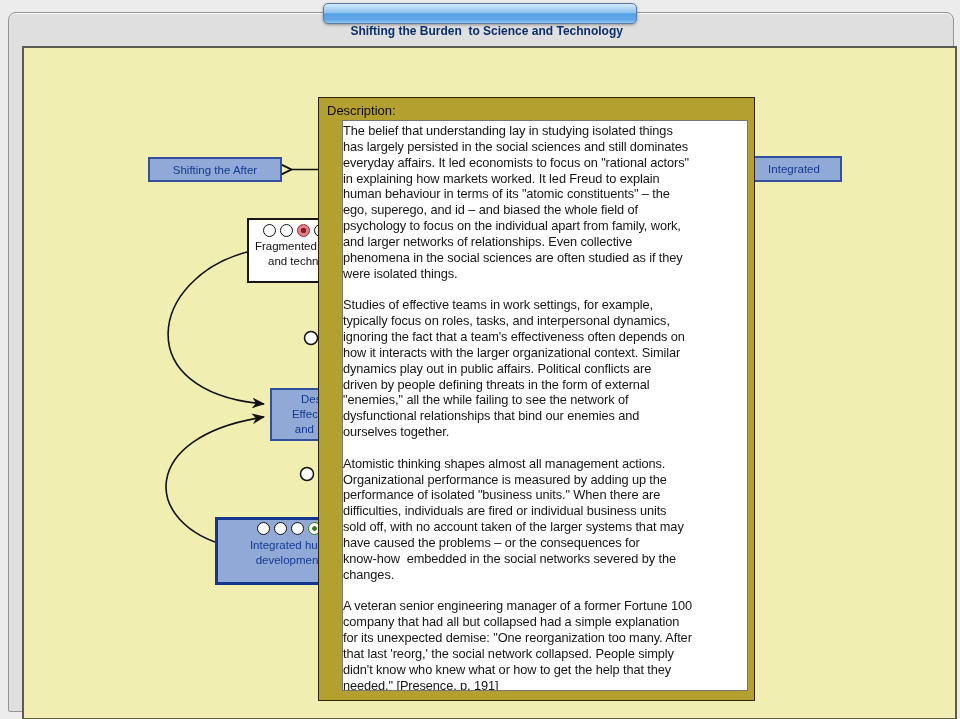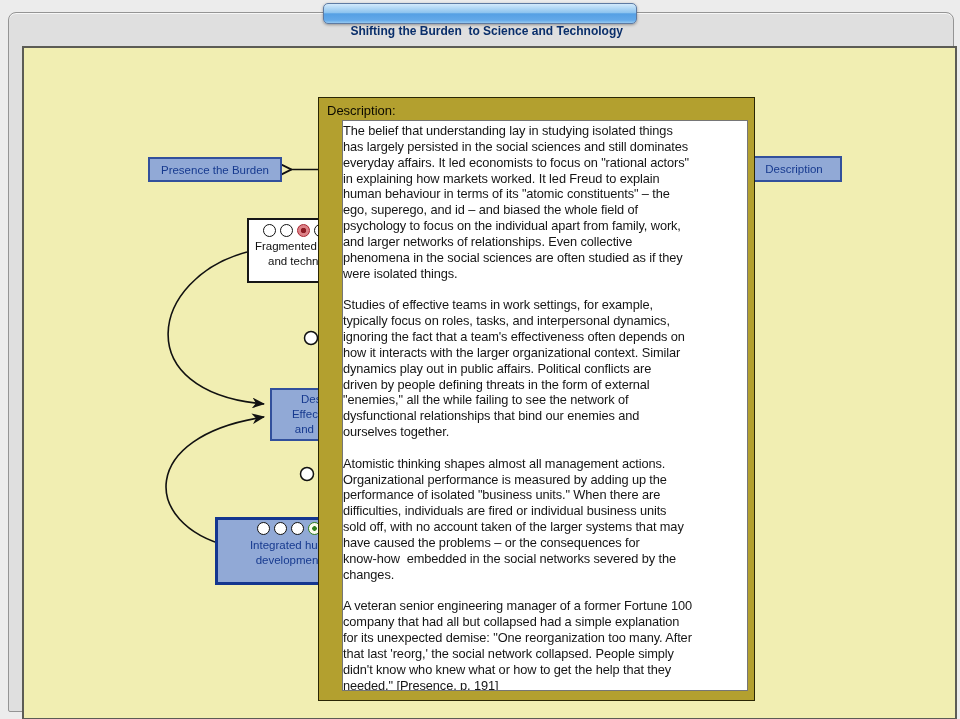--- a/index.html
+++ b/index.html
@@ -85,25 +85,25 @@
       </marker>
     </defs>
     <path class="edge" d="M247,252 C150,278 128,392 264,404" marker-end="url(#arr)"></path>
     <path class="edge" d="M228,546 C142,524 138,436 264,417" marker-end="url(#arr)"></path>
     <path class="edge" d="M336,169.5 L290,169.5" marker-end="url(#chev)"></path>
     <circle class="frag-circle" cx="311" cy="338" r="6.5"></circle>
     <circle class="frag-circle" cx="307" cy="474" r="6.5"></circle>
   </svg>
 
   <div id="node-shifting" class="node blue center-one">
-    <span>Presence the Burden</span>
+    <span>Shifting the After</span>
   </div>
 
   <div id="node-technology" class="node blue center-one">
-    <span>Description</span>
+    <span>Integrated</span>
   </div>
 
   <div id="node-fragmented" class="node">
     <div class="circles">
       <span class="c"></span>
       <span class="c"></span>
       <span class="c red"></span>
       <span class="c"></span>
     </div>
     <div class="nlabel">Fragmented science

